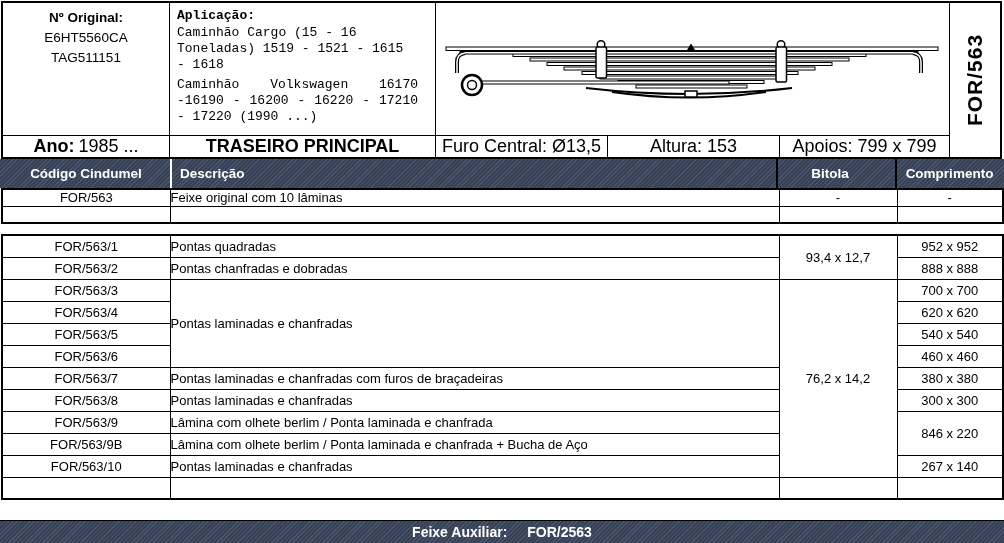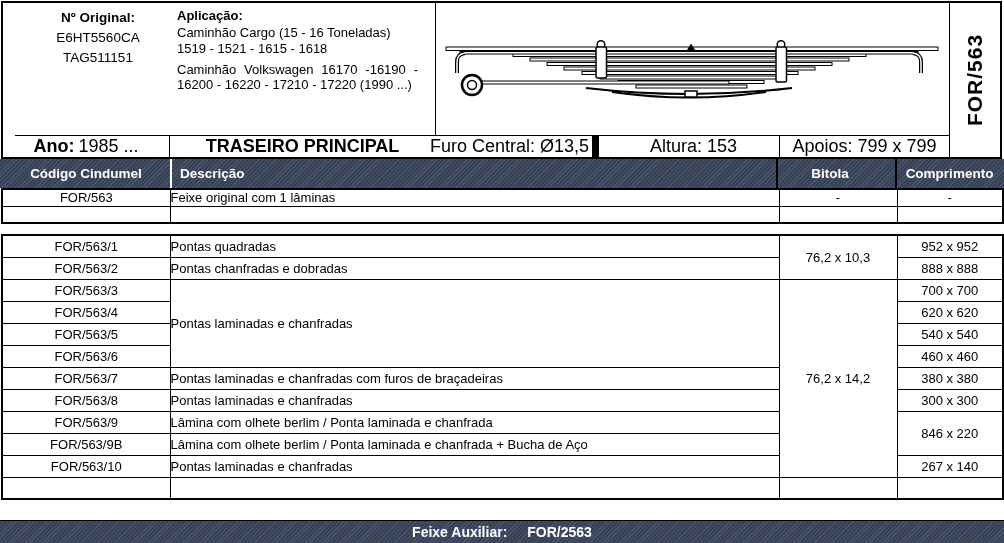--- a/index.html
+++ b/index.html
@@ -11,35 +11,35 @@
     font-family: "Liberation Sans", sans-serif;
     color: #000;
     overflow: hidden;
   }
   
   .top {
     position:absolute; left:1px; top:1px; width:1001px; height:158px;
     border:2px solid #000;
   }
   .top .cell { position:absolute; background:#fff; }
-  .c-original { left:12px; top:0; width:167px; height:133px; border-right:1px solid #000; border-bottom:1px solid #000; text-align:center; padding-top:7px; font-size:13.5px; }
+  .c-original { left:0; top:0; width:167px; height:133px; border-right:1px solid #000; border-bottom:1px solid #000; text-align:center; padding-top:7px; font-size:13.5px; }
   .c-original .lbl { font-weight:bold; }
   .c-original .code { margin-top:5px; }
-  .c-aplic { left:167px; top:0; width:266px; height:133px; border-right:1px solid #000; border-bottom:1px solid #000; padding:5px 3px 0 7px; font-size:13px; line-height:1.22; }
+  .c-aplic { left:167px; top:0; width:266px; height:133px; border-right:1px solid #000; border-bottom:1px solid #000; padding:5px 3px 0 7px; font-size:13px; line-height:1.22;font-family:Liberation Mono, monospace; }
   .c-aplic .lbl { font-weight:bold; margin-bottom:1px; }
   .c-aplic p { margin:0 14px 5px 0; }
   .c-aplic p.j { text-align:justify; }
   .c-draw { left:433px; top:0; width:514px; height:133px; border-right:1px solid #000; border-bottom:1px solid #000; }
   .c-for { left:947px; top:0; width:50px; height:154px; display:flex; align-items:center; justify-content:center; }
   .c-for span { transform:rotate(-90deg); white-space:nowrap; font-weight:bold; font-size:21px; letter-spacing:1px; }
   .specrow { top:133px; height:21px; display:flex; align-items:center; justify-content:center; font-size:18px; white-space:nowrap; }
   .s-ano    { left:0;     width:167px; border-right:1px solid #000; }
   .s-ano b  { margin-right:4px; }
   .s-pos    { left:167px; width:266px; border-right:1px solid #000; font-weight:bold; }
-  .s-furo   { left:424px; width:172px; border-right:7px solid #000000; }
+  .s-furo   { left:433px; width:172px; border-right:1px solid #000000; }
   .s-alt    { left:605px; width:172px; border-right:1px solid #000; }
   .s-apo    { left:777px; width:170px; border-right:1px solid #000; }
   
   .bar-bg {
     background:#404a5e;
     background-image: repeating-linear-gradient(135deg, rgba(120,140,190,0.18) 0 1px, rgba(0,0,0,0.12) 1px 3px);
     color:#fff;
   }
   .thead { position:absolute; left:0; top:159px; width:1004px; height:29px; }
   .thead .th { position:absolute; top:0; height:100%; display:flex; align-items:center; font-weight:bold; font-size:13.5px; }
@@ -151,21 +151,21 @@
   <table class="t sec1">
     <colgroup>
         <col style="width:168px">
         <col style="width:609px">
         <col style="width:118px">
         <col style="width:106px">
       </colgroup>
     <tbody>
         <tr>
       <td class="code">FOR/563</td>
-      <td class="desc">Feixe original com 1 lâminas</td>
+      <td class="desc">Feixe original com 10 lâminas</td>
       <td class="ctr">-</td>
       <td class="ctr">-</td>
     </tr>
     <tr>
       <td class="code"></td>
       <td class="desc"></td>
       <td class="ctr"></td>
       <td class="ctr"></td>
     </tr>
   </tbody>
@@ -175,21 +175,21 @@
     <colgroup>
         <col style="width:168px">
         <col style="width:609px">
         <col style="width:118px">
         <col style="width:106px">
       </colgroup>
     <tbody>
         <tr>
       <td class="code">FOR/563/1</td>
       <td class="desc">Pontas quadradas</td>
-      <td class="ctr" rowspan="2">76,2 x 10,3</td>
+      <td class="ctr" rowspan="2">93,4 x 12,7</td>
       <td class="ctr">952 x 952</td>
     </tr>
     <tr>
       <td class="code">FOR/563/2</td>
       <td class="desc">Pontas chanfradas e dobradas</td>
       <td class="ctr">888 x 888</td>
     </tr>
     <tr>
       <td class="code">FOR/563/3</td>
       <td class="desc" rowspan="4">Pontas laminadas e chanfradas</td>

